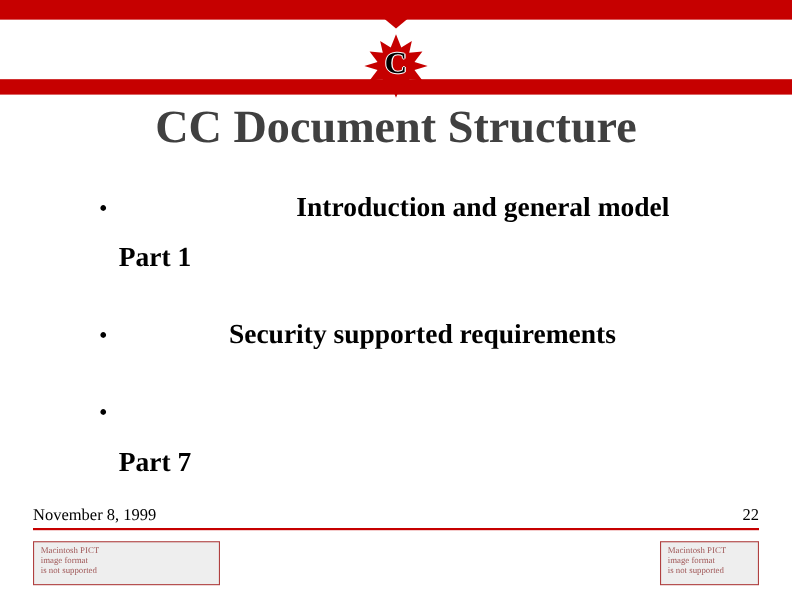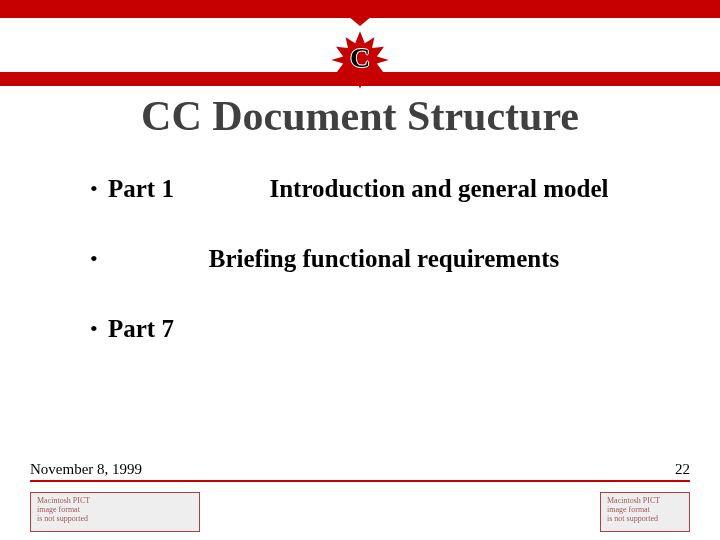--- a/index.html
+++ b/index.html
@@ -20,21 +20,21 @@
   .logo .cc { position:absolute; left:50%; top:50%; transform:translate(-50%,-55%);
               font-weight:bold; font-size:28px; color:#000;
               text-shadow: -1px 0 #fff, 1px 0 #fff, 0 -1px #fff, 0 1px #fff; }
 
   .title { position:absolute; top:92px; left:0; width:100%; text-align:center;
            font-size:42px; font-weight:bold; color:#404040; }
 
   .body { position:absolute; top:175px; left:90px; right:60px; }
   .row { display:flex; align-items:flex-start; margin-bottom:42px; font-size:25px; color:#000; }
   .bullet { width:18px; flex:0 0 18px; font-size:22px; line-height:28px; }
-  .part  { flex:0 0 110px; font-weight:bold; }
+  .part  { flex:0 0 110px; font-weight:bold;margin-top:46px; }
   .desc  { flex:1; font-weight:bold;text-align:center; }
 
   .footer-line { position:absolute; left:30px; right:30px; bottom:58px; height:2px; background:#c60000; }
   .footer { position:absolute; left:30px; right:30px; bottom:62px; display:flex; justify-content:space-between;
             align-items:flex-end; font-size:15px; color:#000; }
   .footer .center { position:absolute; left:50%; transform:translateX(-50%); }
 
   .placeholder { position:absolute; bottom:8px; border:1px solid #b04040; background:#eee;
                  font-size:8px; line-height:1.1; padding:4px 6px; color:#a05858; white-space:pre;font-family:Liberation Serif, serif; }
   .ph-left  { left:30px;  width:170px; height:40px; }
@@ -60,21 +60,21 @@
   <h1 class="title">CC Document Structure</h1>
 
   <div class="body">
     <div class="row">
       <span class="bullet">•</span>
       <span class="part">Part 1</span>
       <span class="desc">Introduction and general model</span>
     </div>
     <div class="row">
       <span class="bullet">•</span>
-      <span class="desc">Briefing functional requirements</span>
+      <span class="desc">Security supported requirements</span>
     </div>
     <div class="row">
       <span class="bullet">•</span>
       <span class="part">Part 7</span>
     </div>
   </div>
 
   <div class="footer">
     <span>November 8, 1999</span>
     <span>22</span>

